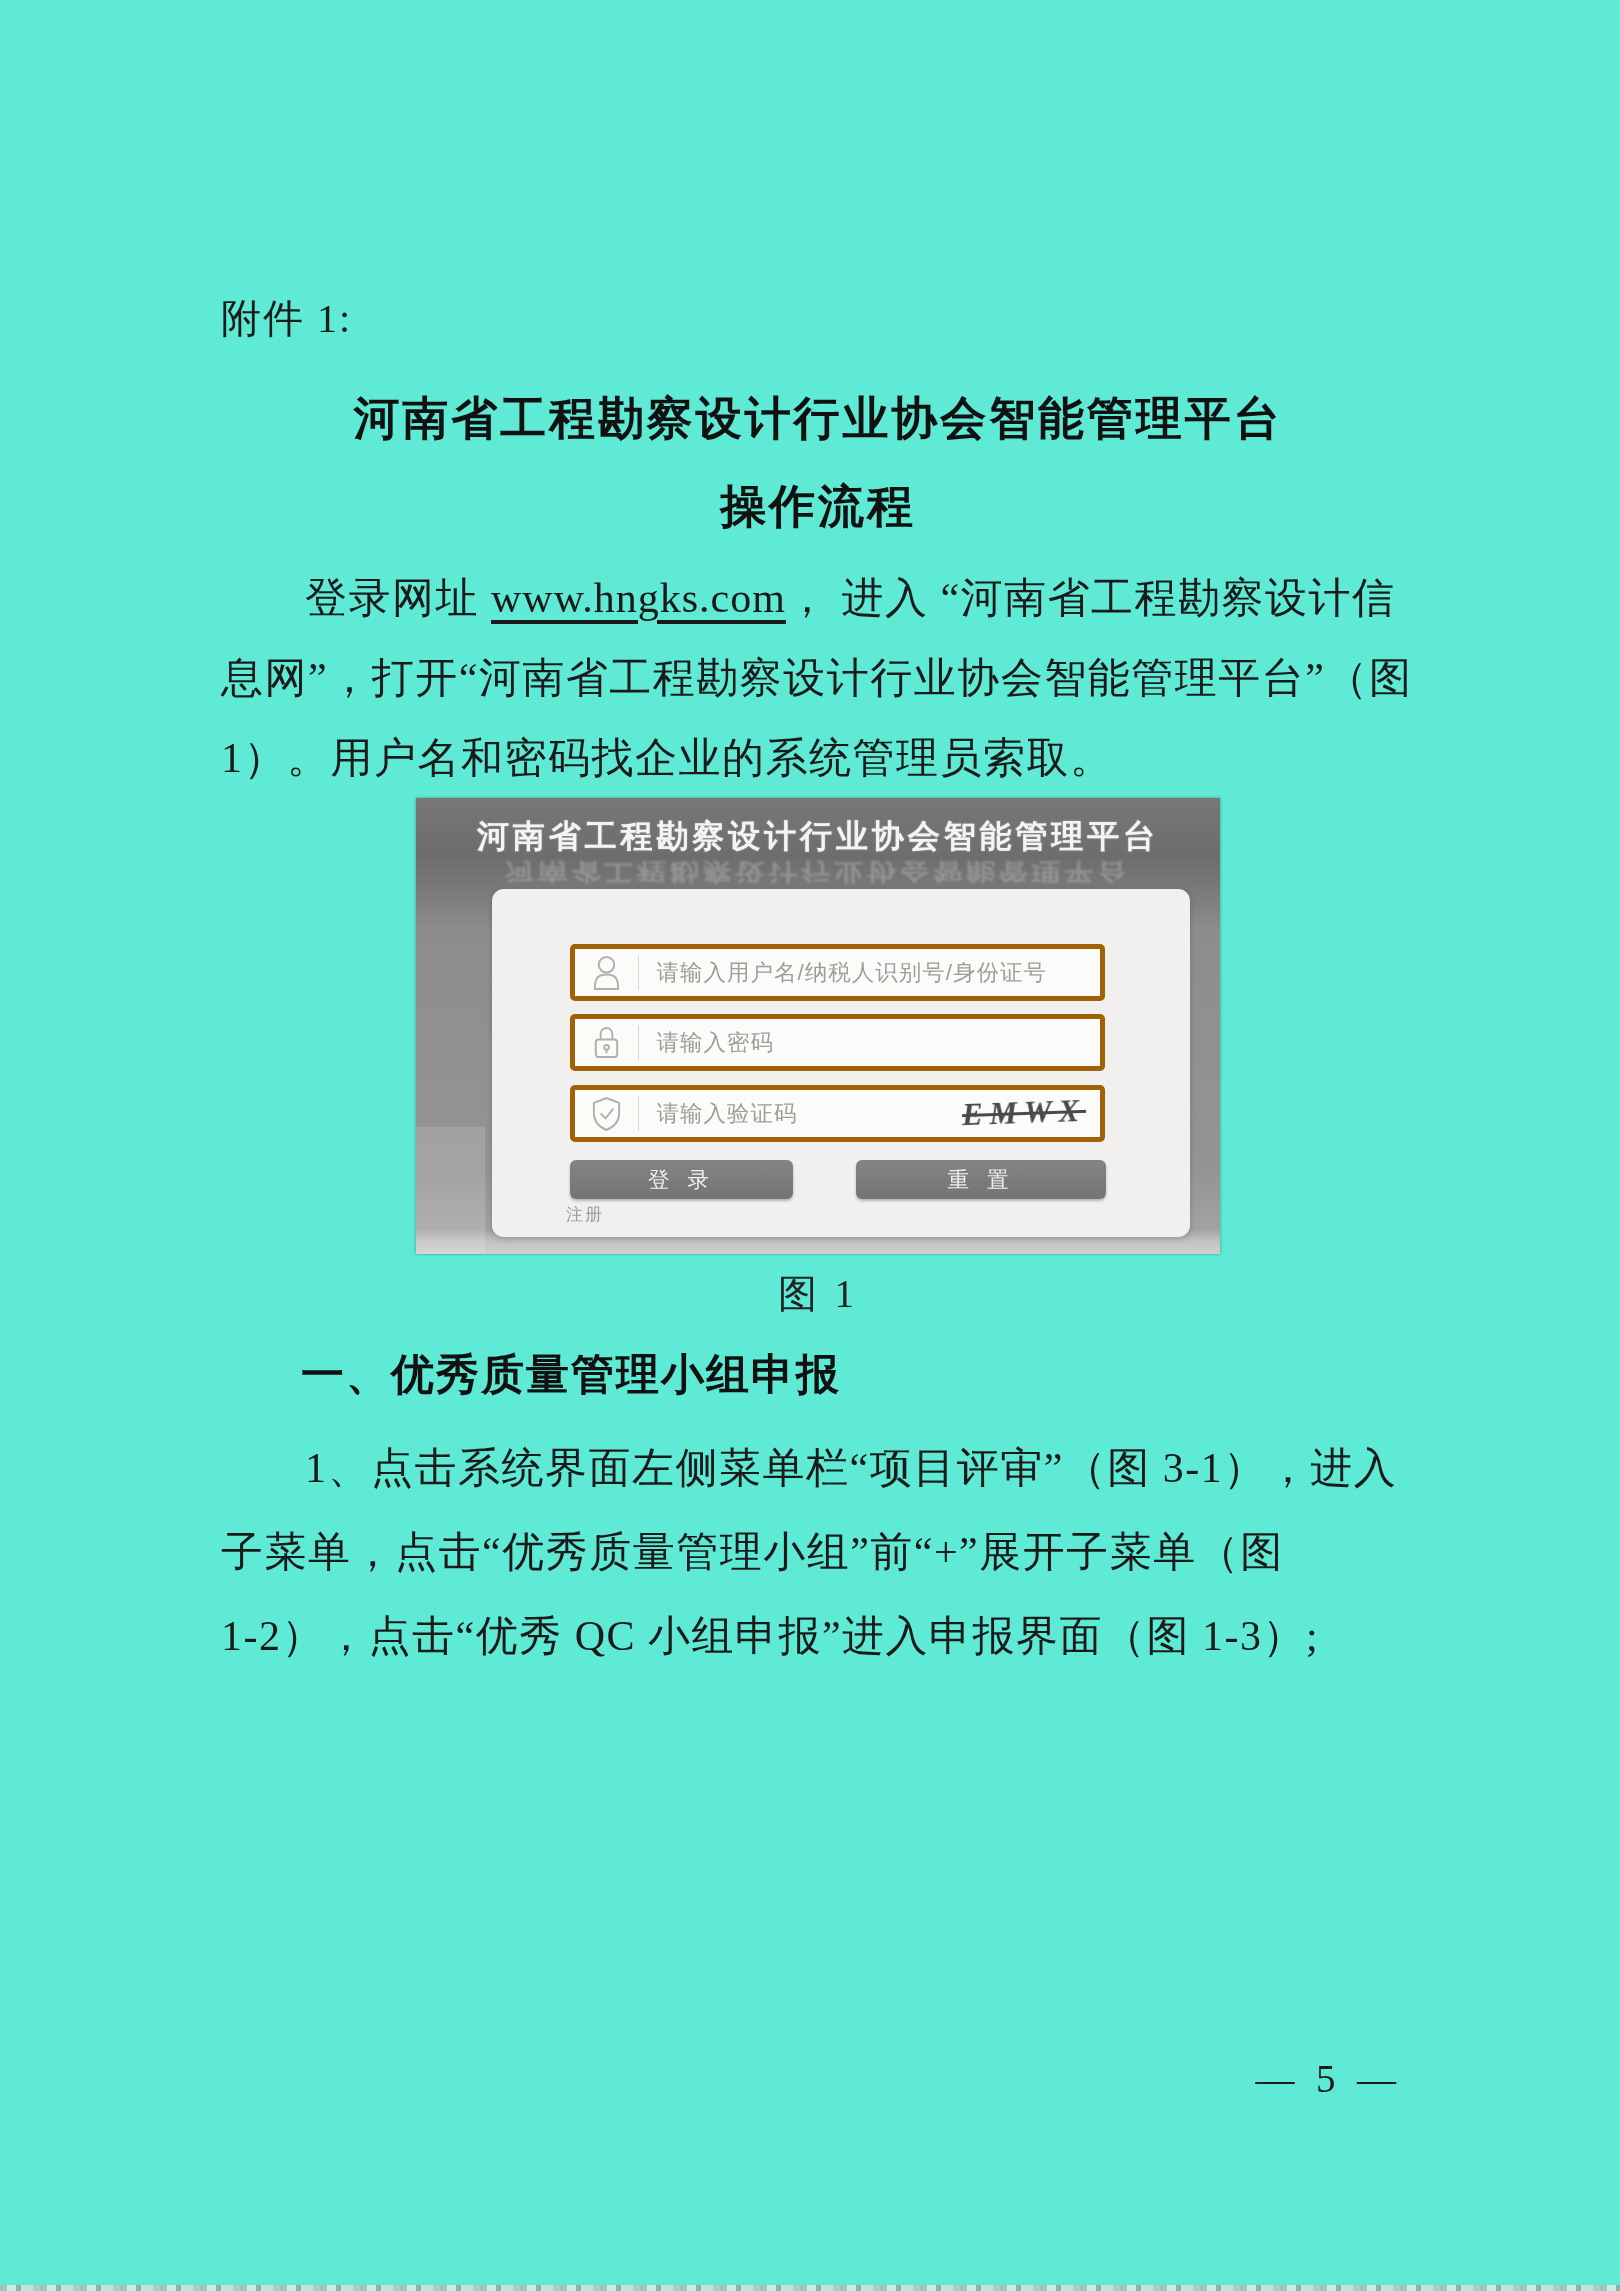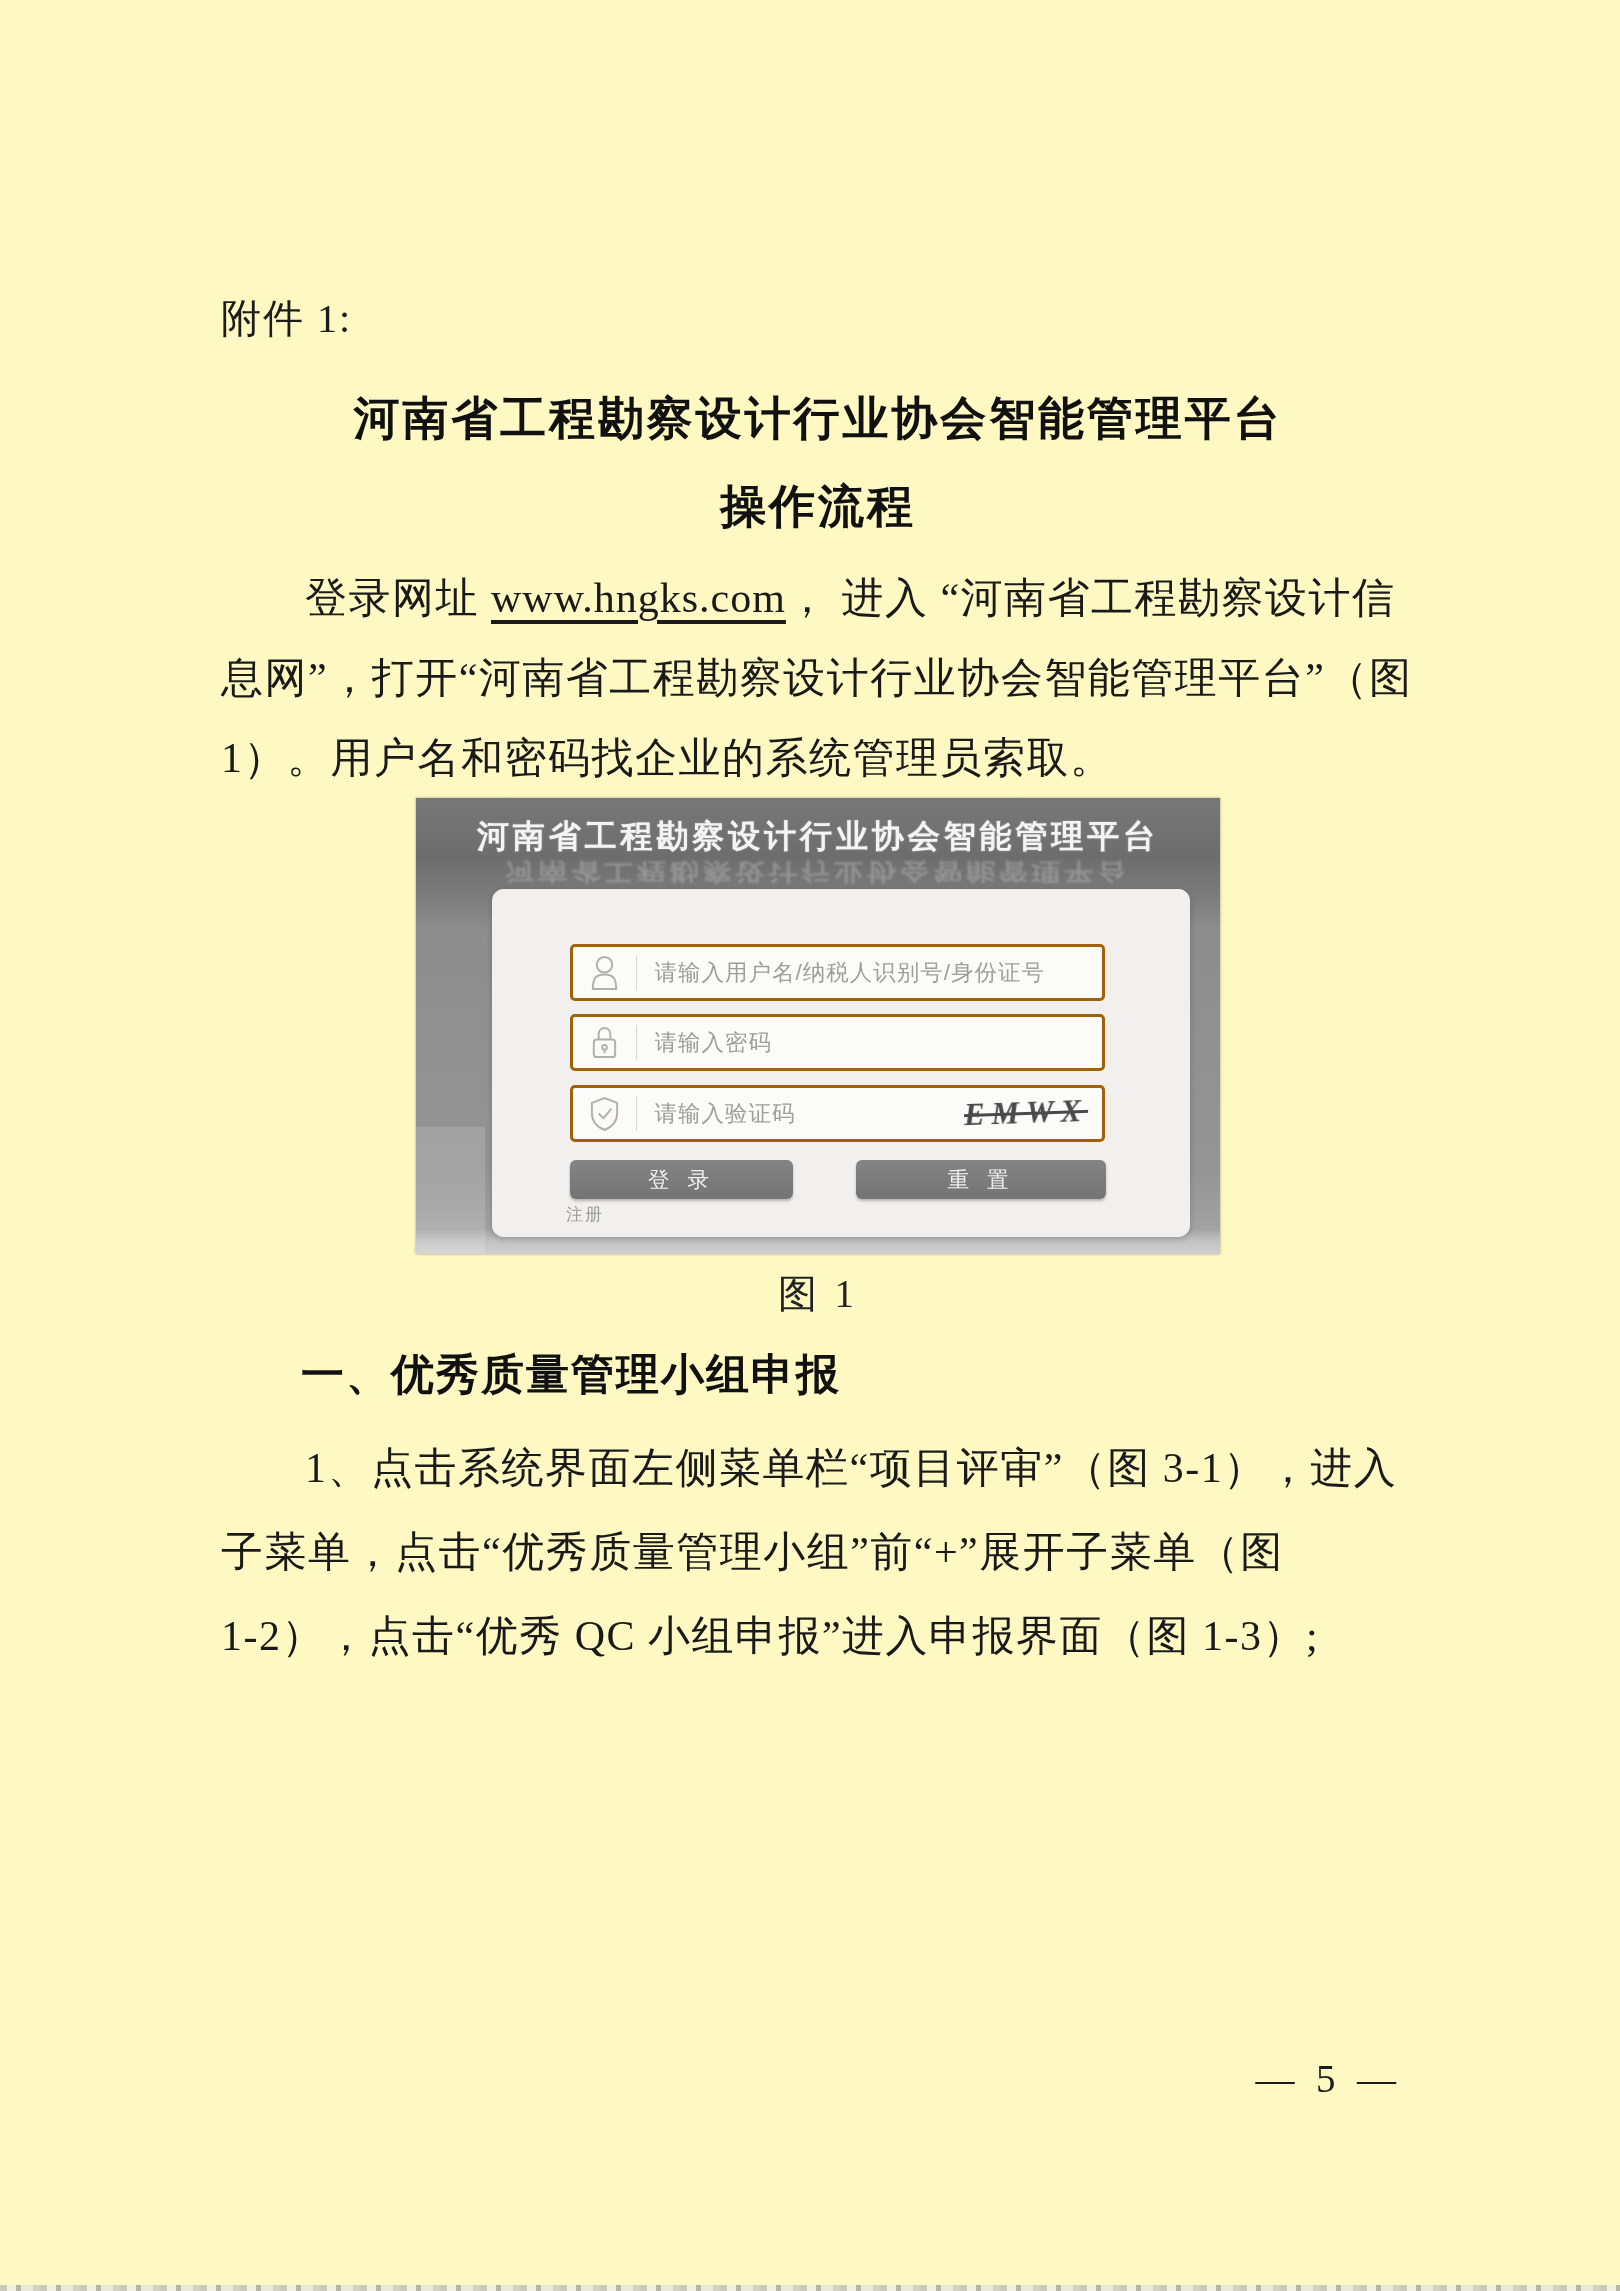--- a/index.html
+++ b/index.html
@@ -1,19 +1,19 @@
 <!DOCTYPE html>
 <html><head>
 <meta charset="utf-8">
 <style>
   html,body{margin:0;padding:0;background:#ffffff;}
   .page{
     position:relative;
     width:1620px;height:2292px;
-    background:#fef9c3;
+    background:#5eead4;
     overflow:hidden;
     font-family:"Liberation Serif","DejaVu Serif",serif;
     color:#1c1c1c;
   }
   .content{
     position:absolute;left:221px;top:0;width:1194px;
   }
   .attachment{
     margin-top:292px;
     font-size:40px;line-height:53px;letter-spacing:2px;
@@ -72,21 +72,21 @@
     position:absolute;
     left:76px;top:91px;
     width:698px;height:348px;
     background:#f1f0ee;
     border-radius:11.8px;
     box-shadow:0 2px 5.9px rgba(0,0,0,.18);
   }
   .input-row{
     position:absolute;left:78px;width:535px;height:57px;
     background:#fbfbfa;
-    border:3px solid #a16207;
+    border:5px solid #a16207;
     border-radius:4.9px;
     display:flex;align-items:center;
     box-sizing:border-box;
   }
   .row-user{top:55px;}
   .row-pass{top:125px;}
   .row-captcha{top:196px;}
   .field-icon{
     width:63px;display:flex;justify-content:center;align-items:center;flex:0 0 63px;
   }

